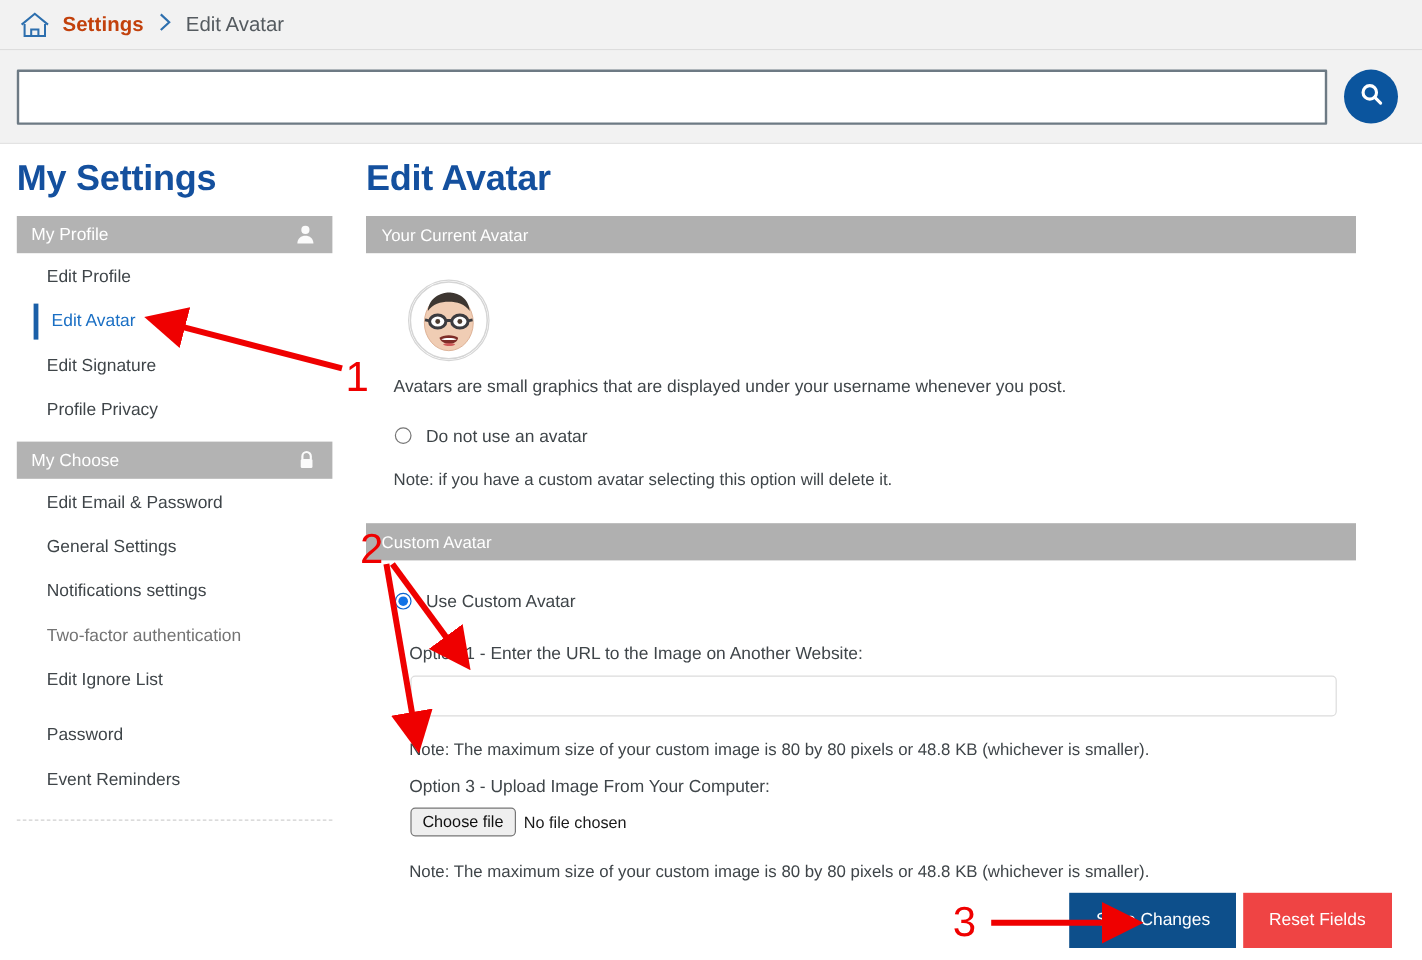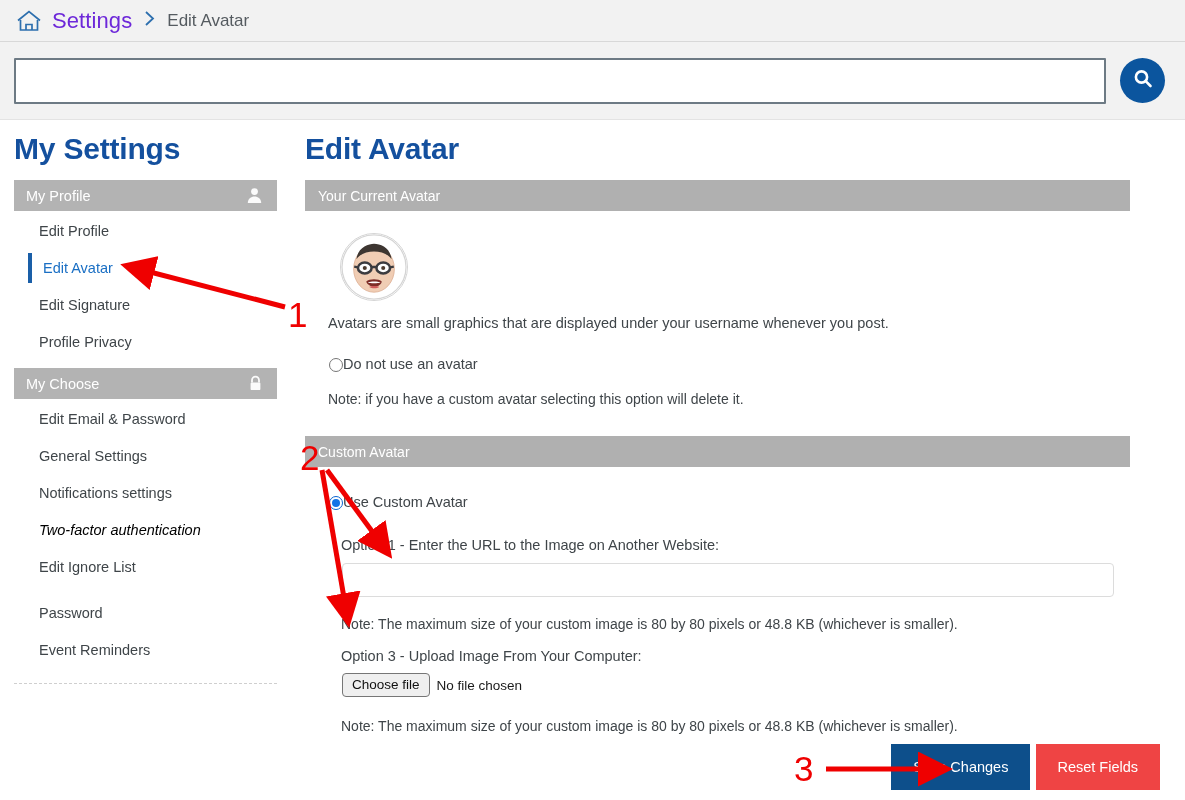--- a/index.html
+++ b/index.html
@@ -16,21 +16,21 @@
   .breadcrumb-bar {
     height: 42px;
     background: #f2f2f2;
     border-bottom: 1px solid #d8d8d8;
     display: flex;
     align-items: center;
     padding-left: 16px;
     gap: 10px;
   }
   .home-icon { width: 26px; height: 24px; display:block; }
-  .bc-text { font-size: 22px; color: #6d28d9; letter-spacing: .1px; }
+  .bc-text { font-size: 17px; color: #c2410c; letter-spacing: .1px; font-weight: bold; }
   .bc-sep { color: #2d6fae; font-size: 17px; margin: 0 2px; }
   .bc-current { font-size: 17px; color: #555b60; }
 
   
   .search-bar {
     height: 78px;
     background: #f2f2f2;
     display: flex;
     align-items: center;
     padding: 0 14px;
@@ -100,21 +100,21 @@
     margin-top: 3px;
   }
   .side-link.active { color: #1a6fc4; padding-left: 29px; }
   .side-link.active::before {
     content: "";
     position: absolute;
     left: 14px; top: 2px;
     width: 4px; height: 30px;
     background: #1a5fa8;
   }
-  .side-link.link-blue { color: #000000; font-style: italic; }
+  .side-link.link-blue { color: #737373; }
   .sidebar-spacer { height: 9px; }
   .sidebar-bottom-rule {
     width: 263px;
     border-top: 1px dashed #cfcfcf;
     margin-top: 16px;
   }
 
   
   .panel-header {
     background: #b0b0b0;
@@ -138,21 +138,22 @@
     margin-left: 22px;
   }
   .avatar-caption {
     font-size: 14.5px;
     color: #3f4549;
     margin: 14px 0 0 10px;
   }
 
   .radio-row {
     display: flex;
-    align-items: flex-end;
+    align-items: flex-start;
+    gap: 12px;
     margin: 25px 0 0 11px;
     cursor: pointer;
   }
   .radio {
     width: 14px; height: 14px;
     border-radius: 50%;
     border: 1px solid #767676;
     background: #fff;
     flex: none;
     position: relative;

